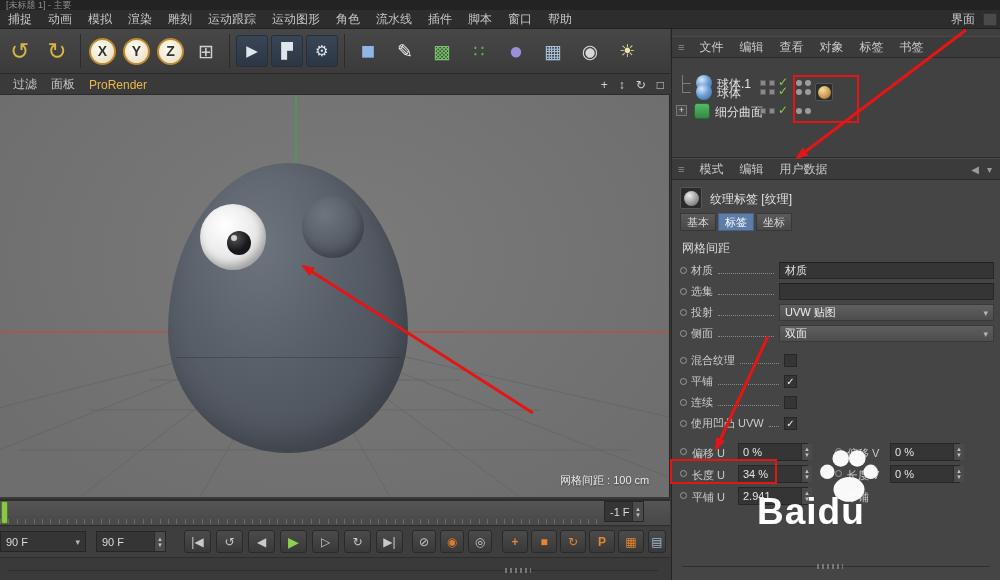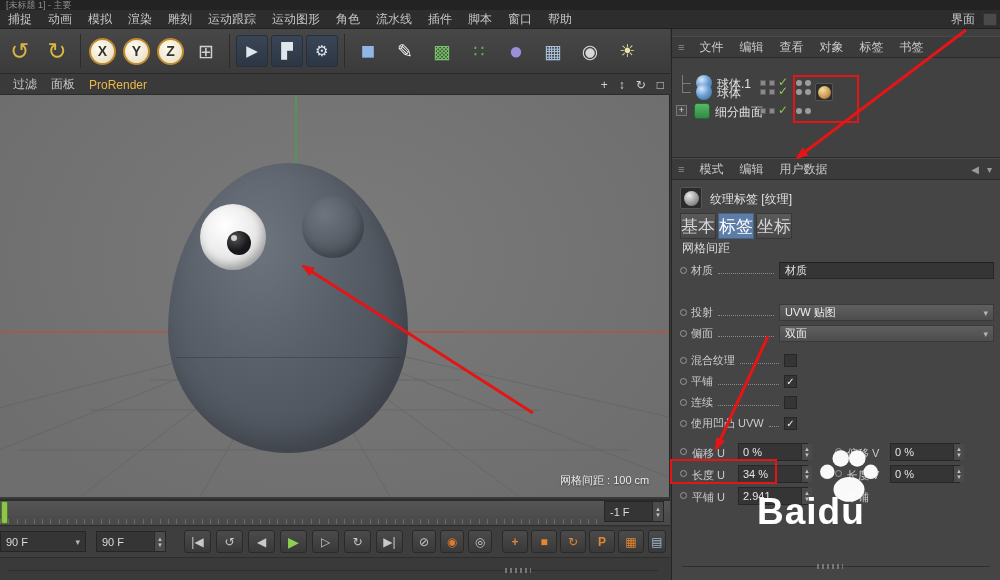--- a/index.html
+++ b/index.html
@@ -63,21 +63,21 @@
   .sq{position:absolute;top:6px;width:6px;height:6px;background:#8a8a8a;border:1px solid #5e5e5e}
   .chk{position:absolute;left:106px;top:1px;font-size:12px;font-weight:700}
   .vdot{position:absolute;top:6px;width:6px;height:6px;border-radius:50%;background:#9c9c9c}
   .ttag{position:absolute;left:143px;top:0;width:18px;height:18px;background:#2c2c2c;border:1px solid #555;border-radius:2px;display:flex;align-items:center;justify-content:center}
   .ttag i{width:13px;height:13px;border-radius:50%;background:radial-gradient(circle at 35% 30%,#f3dfa8,#cf9c52 55%,#8a6226)}
   .expander{position:absolute;left:4px;top:3px;width:11px;height:11px;background:#4a4a4a;border:1px solid #777;color:#ddd;font-size:9px;line-height:9px;text-align:center}
   .attr{position:absolute;left:0;top:151px;right:0;bottom:0;background:#454545}
   .tagtile{position:absolute;left:8px;top:7px;width:22px;height:22px;background:#2b2b2b;border:1px solid #555;border-radius:2px;display:flex;align-items:center;justify-content:center}
   .tagball{width:15px;height:15px;border-radius:50%;background:radial-gradient(circle at 35% 30%,#ededed,#9c9c9c 55%,#5f5f5f)}
   .attrtitle{position:absolute;left:38px;top:11px;font-size:12px;color:#e2e2e2}
-  .tab{position:absolute;top:33px;width:36px;height:26px;background:linear-gradient(#5a5a5a,#484848);border:1px solid #373737;color:#d5d5d5;font-size:17px;display:flex;align-items:center;justify-content:center}
+  .tab{position:absolute;top:33px;width:36px;height:18px;background:linear-gradient(#5a5a5a,#484848);border:1px solid #373737;color:#d5d5d5;font-size:11px;display:flex;align-items:center;justify-content:center}
   .tab.active{background:#5d7da8;color:#fff;border-color:#46617f}
   .section{position:absolute;left:10px;top:60px;font-size:12px;color:#dcdcdc}
   .prow{position:absolute;left:8px;right:6px;height:19px;display:flex;align-items:center;font-size:11px;color:#ccc}
   .prow.ck{right:auto;width:117px}
   .dotc{width:7px;height:7px;border:1px solid #999;border-radius:50%;margin-right:4px;flex:none}
   .plabel{flex:none;white-space:nowrap}
   .leader{flex:1;border-bottom:1px dotted #8a8a8a;height:1px;margin:0 5px;transform:translateY(3px)}
   .pfield{flex:none;width:215px;height:17px;background:#353535;border:1px solid #272727;border-top-color:#1f1f1f;color:#e3e3e3;display:flex;align-items:center;padding:0 5px;overflow:hidden}
   .pdrop{background:linear-gradient(#5f5f5f,#4d4d4d);border:1px solid #3a3a3a;color:#eee}
   .cbox{width:13px;height:13px;background:#353535;border:1px solid #272727;color:#f0f0f0;font-size:10px;line-height:11px;text-align:center;flex:none;margin-left:auto}
@@ -179,21 +179,21 @@
     </div>
     <div class="eyed"></div>
   </div>
   <div class="gridlabel">网格间距 : 100 cm</div>
 </div>
 
 <div class="ruler">
   <div class="tickmarks"></div>
 </div>
 <div class="playhead"></div>
-<div class="tfield" style="left:604px;top:501px;width:60px">
+<div class="tfield" style="left:604px;top:501px;width:40px">
   <span>-1 F</span>
   <div class="stp">
       <span>▲</span>
       <span>▼</span>
     </div>
 </div>
 
 <div class="transport">
   <div class="tfield" style="left:0;top:4px;width:86px">
     <span>90 F</span>
@@ -299,20 +299,28 @@
     <div class="section">网格间距</div>
 
     <div class="prow" style="top:81px">
       <span class="dotc"></span>
       <span class="plabel">材质</span>
       <span class="leader"></span>
       <div class="pfield">
           <span>材质</span>
         </div>
     </div>
+    <div class="prow" style="top:102px">
+      <span class="dotc"></span>
+      <span class="plabel">选集</span>
+      <span class="leader"></span>
+      <div class="pfield">
+          <span></span>
+        </div>
+    </div>
     <div class="prow" style="top:123px">
       <span class="dotc"></span>
       <span class="plabel">投射</span>
       <span class="leader"></span>
       <div class="pfield pdrop">
         <span>UVW 贴图</span>
         <span class="dar">▾</span>
       </div>
     </div>
     <div class="prow" style="top:144px">

